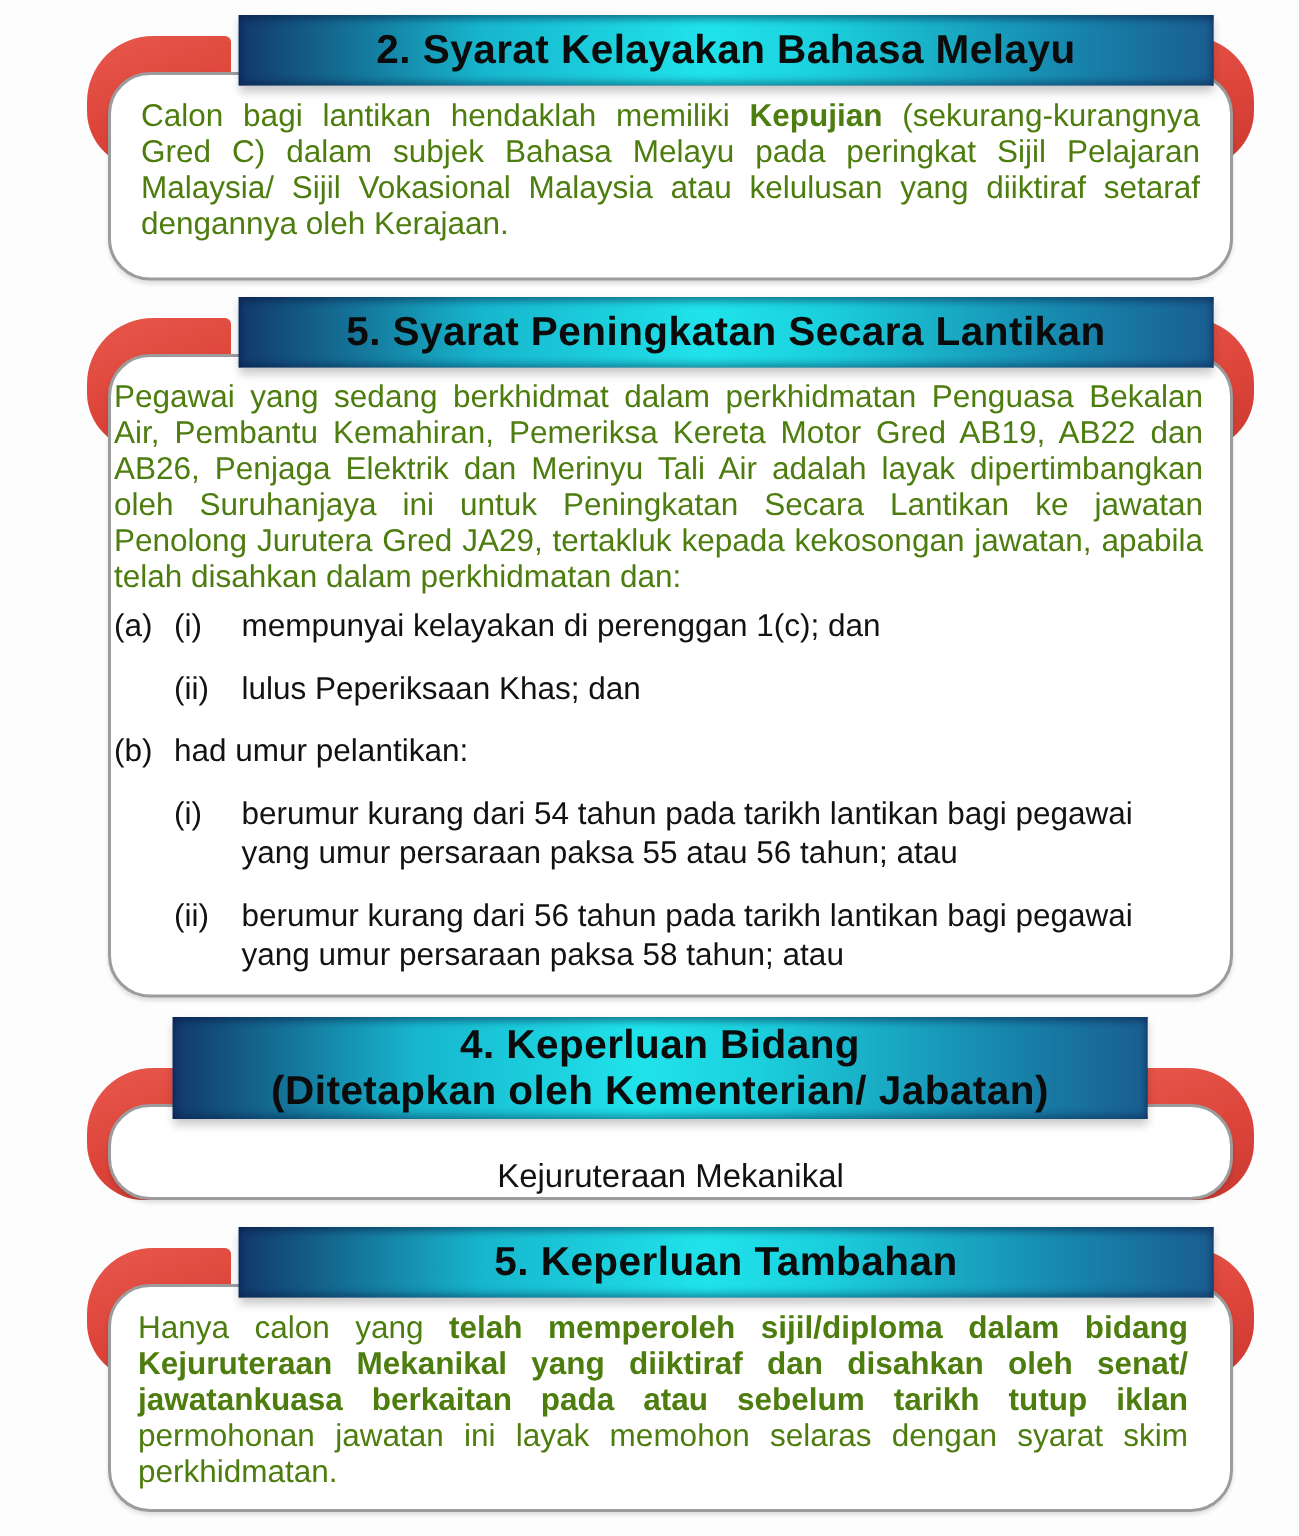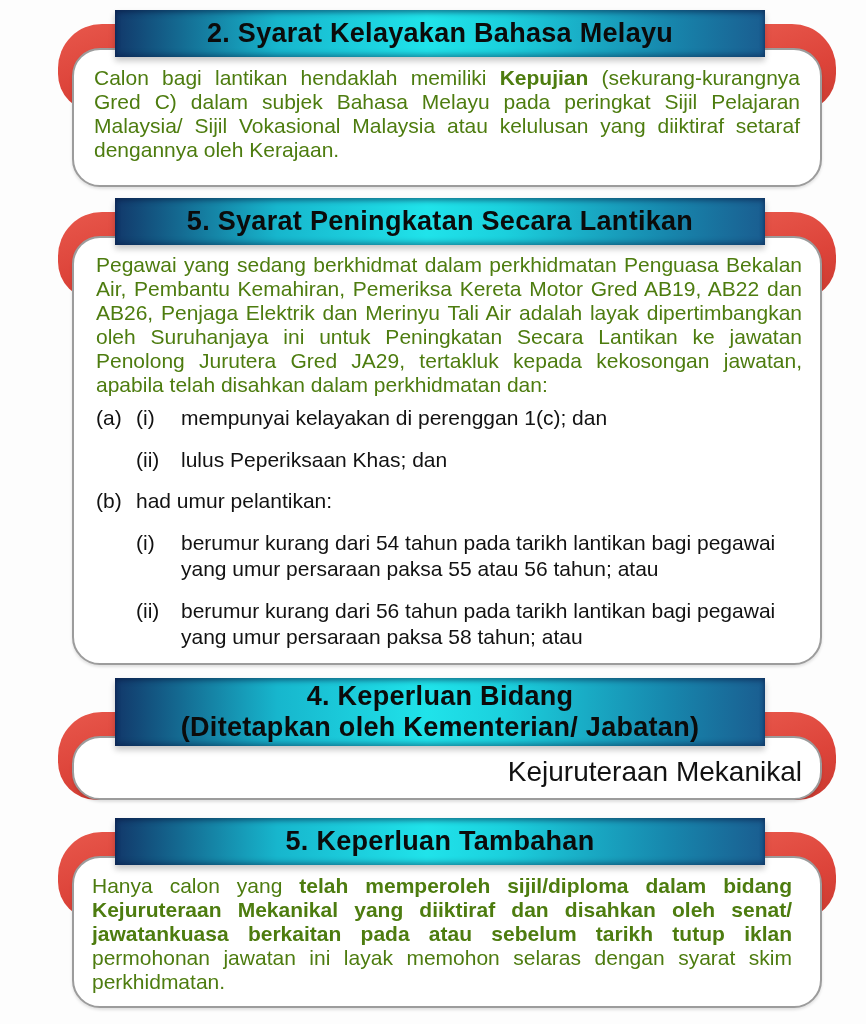--- a/index.html
+++ b/index.html
@@ -32,45 +32,45 @@
   .card {
     position:absolute; left:72px; width:750px; z-index:2;
     background:#ffffff;
     border:2px solid #9c9c9c;
     border-radius:28px;
     box-sizing:border-box;
     box-shadow:0 2px 3px rgba(0,0,0,0.12);
     overflow:hidden;
   }
   #panel-2 .card { top:38px; height:139px; padding:16px 20px 0 20px; }
-  #panel-3 .card { top:38px; height:429px; padding:15px 18px 0 22px; }
+  #panel-3 .card { top:38px; height:429px; padding:15px 18px 0 2px; }
   #panel-4 .card { top:58px; height:64px;  padding:21px 18px 0 18px; }
   #panel-5 .card { top:38px; height:152px; padding:16px 28px 0 18px; }
 
   
   .band {
     position:absolute; left:115px; width:650px; top:0; z-index:3;
     display:flex; flex-direction:column; align-items:center; justify-content:center;
     background:linear-gradient(90deg, #12386a 0%, #17b6cd 25%, #20e3ea 48%, #1bd0dd 60%, #1787ad 85%, #1a5d90 100%);
     box-shadow:inset 0 3px 5px rgba(8,20,60,0.45), inset 0 -3px 5px rgba(8,20,60,0.35), 0 4px 6px rgba(0,0,0,0.22);
   }
-  #panel-2 .band, #panel-3 .band, #panel-5 .band { height:47px; }
+  #panel-2 .band, #panel-3 .band, #panel-5 .band { height:47px;margin-left:44px; }
   #panel-4 .band { height:68px;align-items:center; }
   .band-title {
     font-weight:bold; font-size:27px; line-height:31px;
     color:#0b0b0b; letter-spacing:0.3px; text-align:center; white-space:nowrap;
   }
 
   
   .body-text {
     margin:0; font-size:21px; line-height:24px;
     text-align:justify; color:#4d7c0f;
   }
   .body-text b { font-weight:bold; }
-  .center-text { text-align:right; font-size:28px; line-height:26px; margin:0; }
+  .center-text { text-align:center; font-size:22px; line-height:26px; margin:12px; }
 
   
   .list-block { margin-top:8px; }
   .list-block.second { margin-top:15px; }
   .lrow { display:flex; align-items:flex-start; font-size:21px; line-height:26px; }
   .lbl-outer { flex:0 0 40px; }
   .lbl-inner { flex:0 0 45px; }
   .indent-spacer { flex:0 0 40px; }
   .ltext { flex:1 1 auto; text-align:left; }
   .lrow + .lrow { margin-top:16px; }

